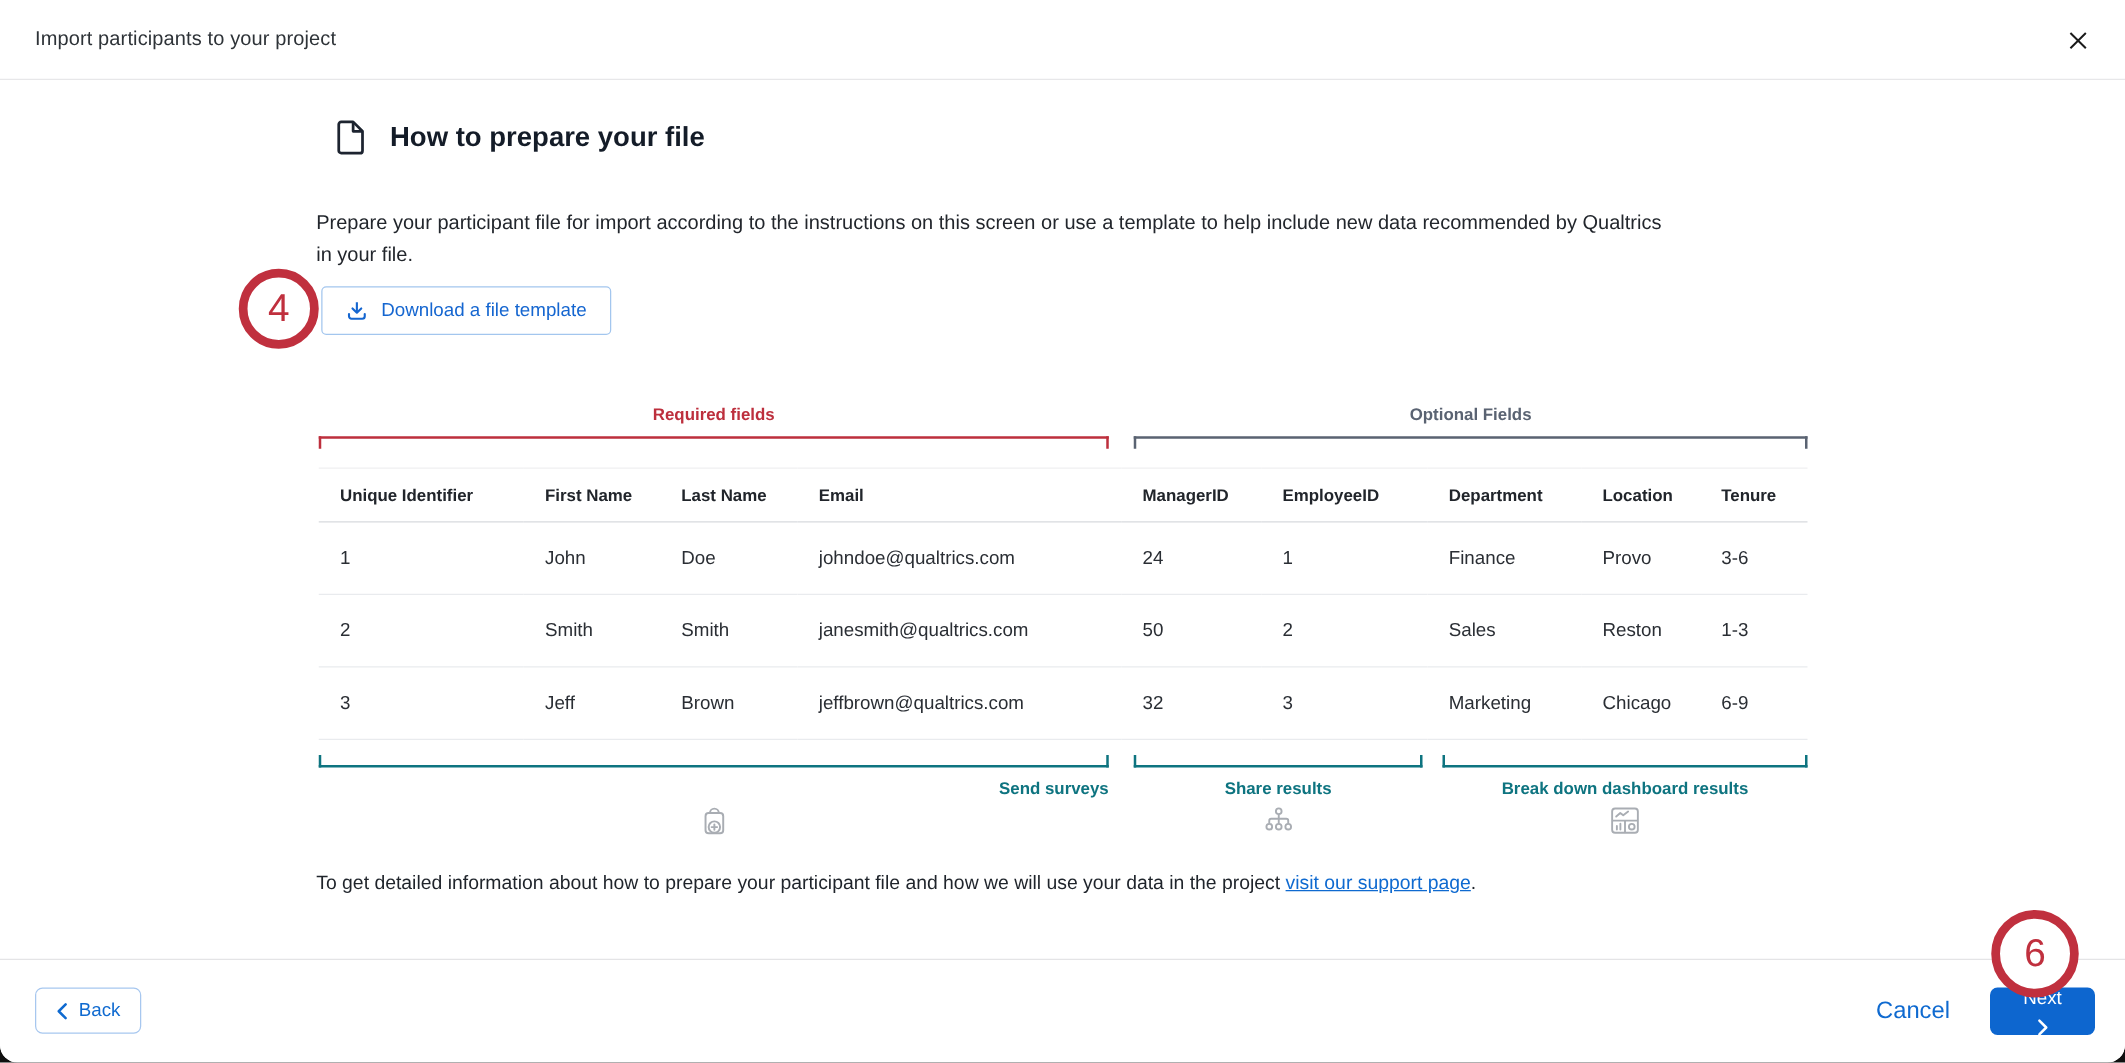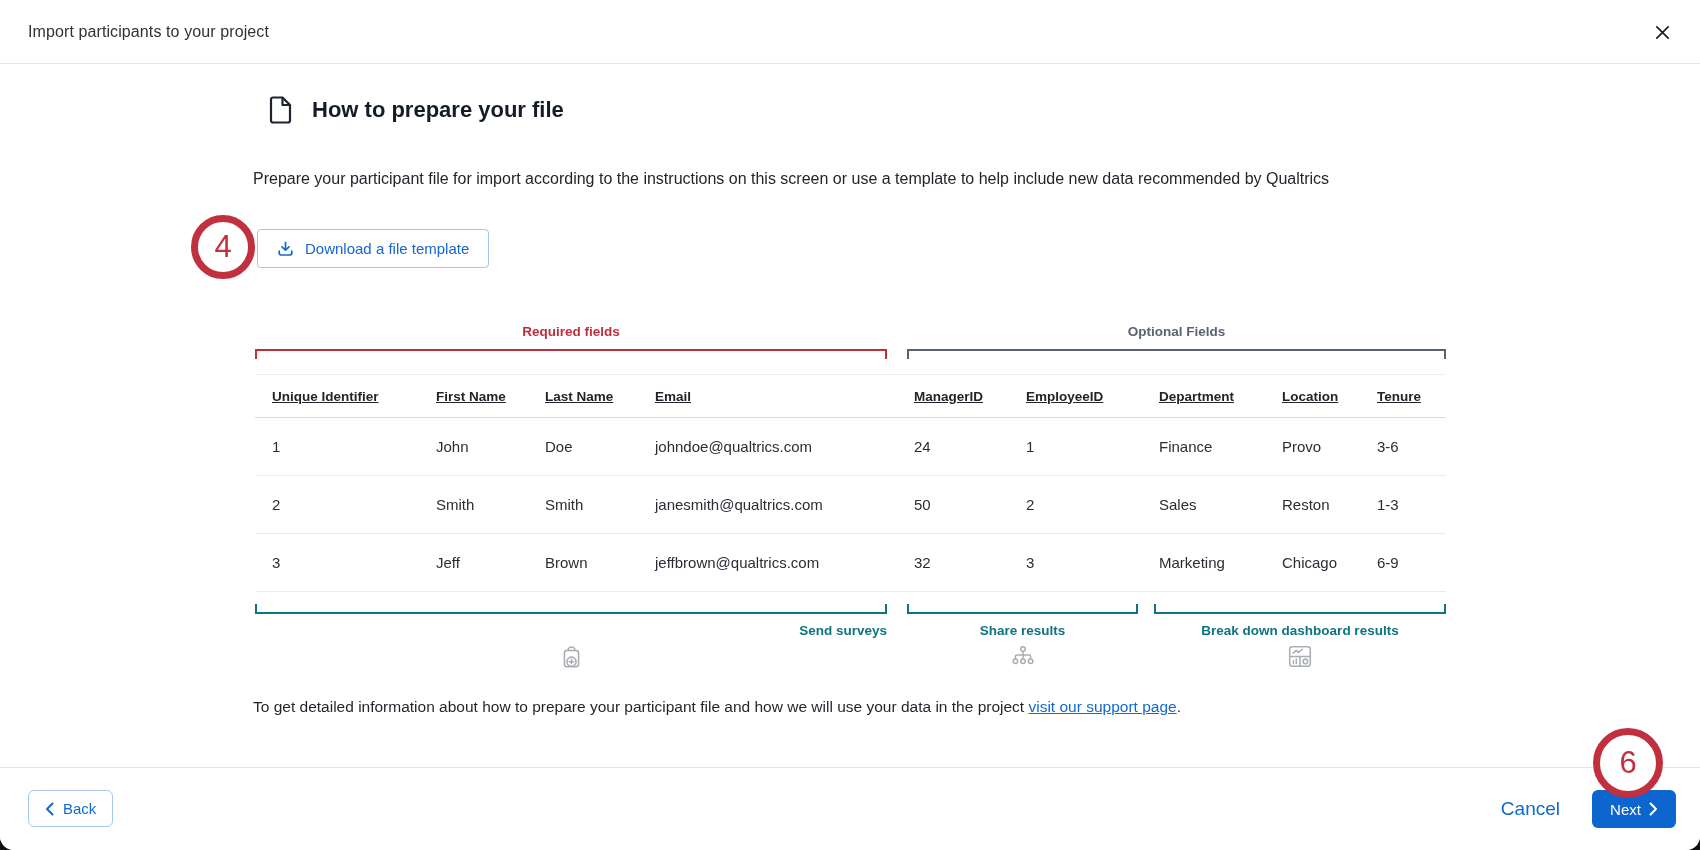--- a/index.html
+++ b/index.html
@@ -79,21 +79,21 @@
   .bracket-top.optional { left: 907px; width: 539px; border-color: #5a6372; }
   
   .table-wrap { position: absolute; left: 255px; top: 374px; width: 1191px; }
   table.sample { width: 1191px; border-collapse: collapse; table-layout: fixed; }
   table.sample th {
     height: 43px; padding: 0 6px 0 17px;
     text-align: left; vertical-align: middle;
     font-size: 13.5px; font-weight: bold; color: #21252b;
     border-top: 1px solid #efeff1;
     border-bottom: 1px solid #d8dade;
-    white-space: nowrap; overflow: hidden; text-decoration: underline;
+    white-space: nowrap; overflow: hidden;
   }
   table.sample td {
     height: 58px; padding: 0 6px 0 17px;
     vertical-align: middle;
     font-size: 15px; color: #2a2e34;
     border-bottom: 1px solid #e9ebee;
     white-space: nowrap; overflow: hidden;
   }
   
   .bracket-bottom {
@@ -140,24 +140,24 @@
   }
   .cancel-link {
     position: absolute; right: 140px; top: 22px; height: 37px;
     display: flex; align-items: center;
     background: none; border: none;
     font-family: "Liberation Sans", sans-serif;
     font-size: 19px; color: #0f6ad0; cursor: pointer;
   }
   .next-btn {
     position: absolute; left: 1592px; top: 22px; width: 84px; height: 38px;
-    display: inline-flex; align-items: center; justify-content: center; gap: 8px;
+    display: inline-flex; align-items: center; gap: 8px;
     background: #0d66cf; border: none; border-radius: 6px;
     font-family: "Liberation Sans", sans-serif;
-    font-size: 15px; color: #ffffff; cursor: pointer;
+    font-size: 15px; color: #ffffff; cursor: pointer; flex-direction: column;
   }
   svg { display: block; }
 </style>
 </head>
 <body>
 
 <div class="dialog">
 
   <div class="modal-header">
     <div class="modal-title">Import participants to your project</div>
@@ -175,20 +175,21 @@
       <svg width="23" height="28" viewBox="0 0 23 28">
         <path d="M4 1.5 h9.5 l7.5 7.5 v15.5 a2 2 0 0 1 -2 2 h-15 a2 2 0 0 1 -2 -2 v-21 a2 2 0 0 1 2 -2 z" fill="none" stroke="#1d2430" stroke-width="2.2" stroke-linejoin="round"></path>
         <path d="M13.5 1.5 v7.5 h7.5" fill="none" stroke="#1d2430" stroke-width="2.2" stroke-linejoin="round"></path>
       </svg>
     </span>
     <span class="intro-heading">How to prepare your file</span>
   </div>
 
   <div class="intro-desc">
     <div>Prepare your participant file for import according to the instructions on this screen or use a template to help include new data recommended by Qualtrics</div>
+    <div>in your file.</div>
   </div>
 
   <button class="download-btn">
     <span>
       <svg width="17" height="17" viewBox="0 0 17 17">
         <path d="M8.5 1.8 v8" stroke="#1566d0" stroke-width="1.7" fill="none"></path>
         <path d="M5 6.8 l3.5 3.4 3.5 -3.4" stroke="#1566d0" stroke-width="1.7" fill="none" stroke-linecap="round" stroke-linejoin="round"></path>
         <path d="M2.2 11.2 v1.8 a2 2 0 0 0 2 2 h8.6 a2 2 0 0 0 2 -2 v-1.8" stroke="#1566d0" stroke-width="1.7" fill="none" stroke-linecap="round"></path>
       </svg>
     </span>

